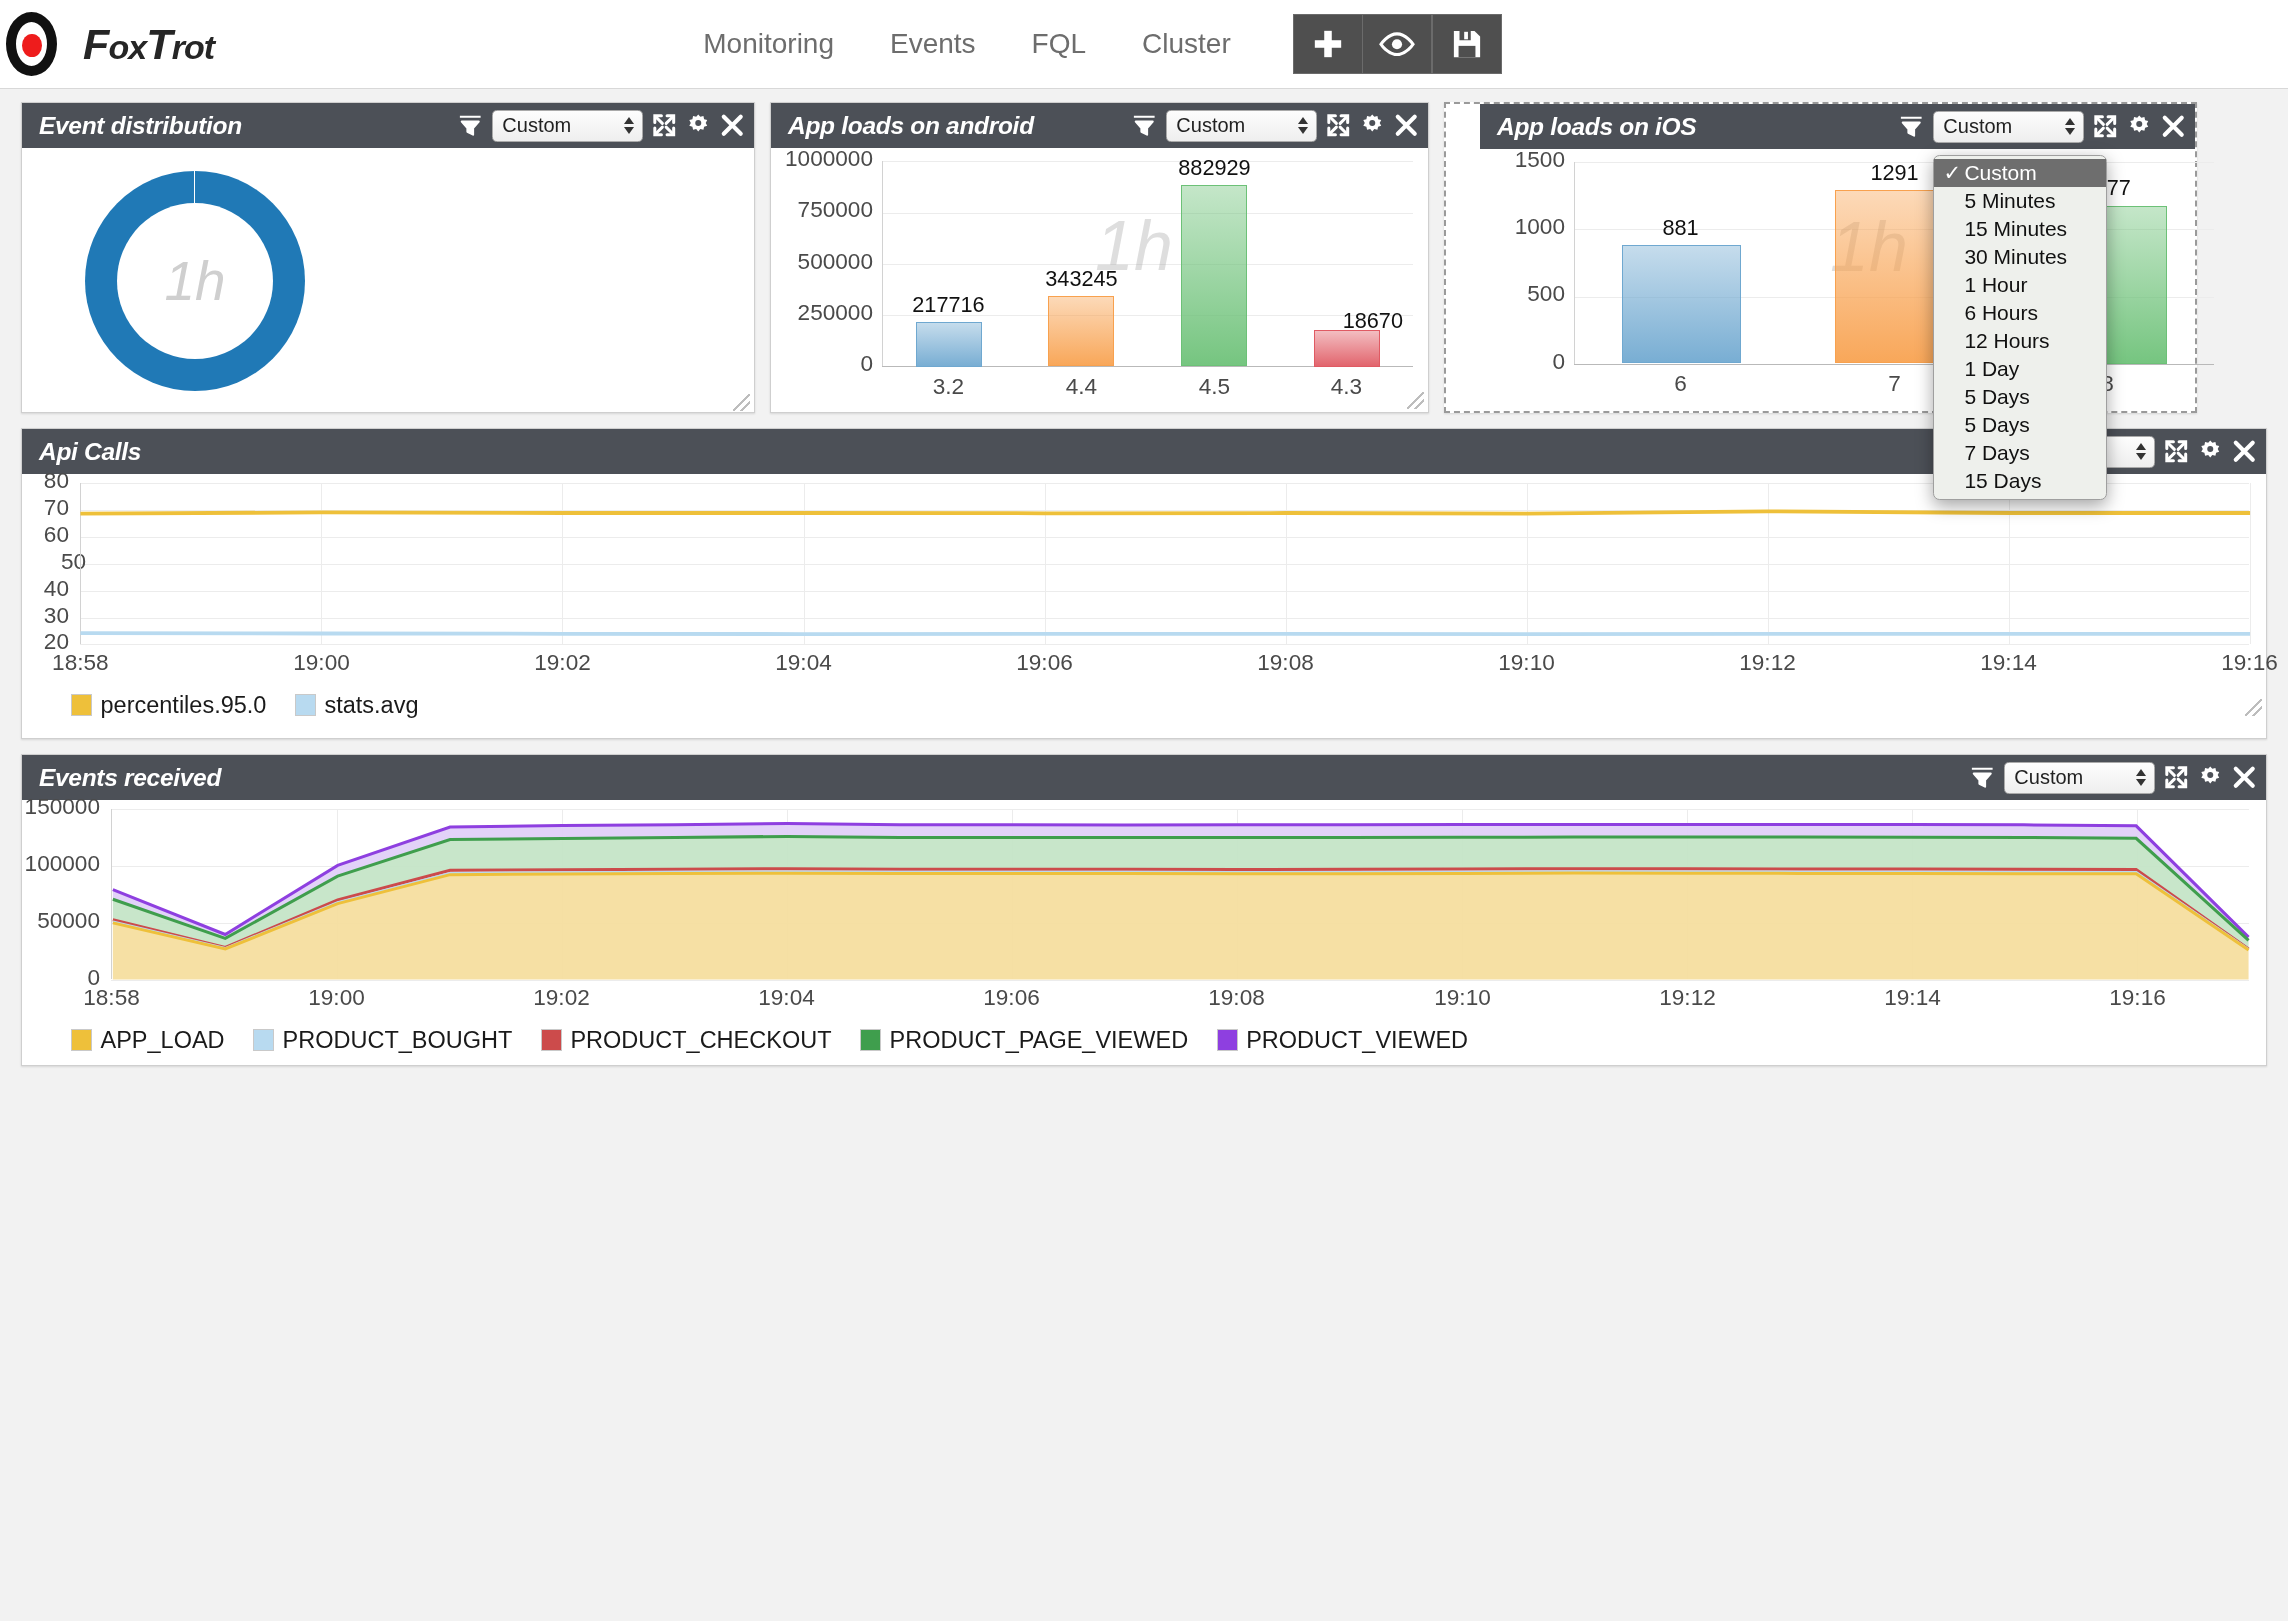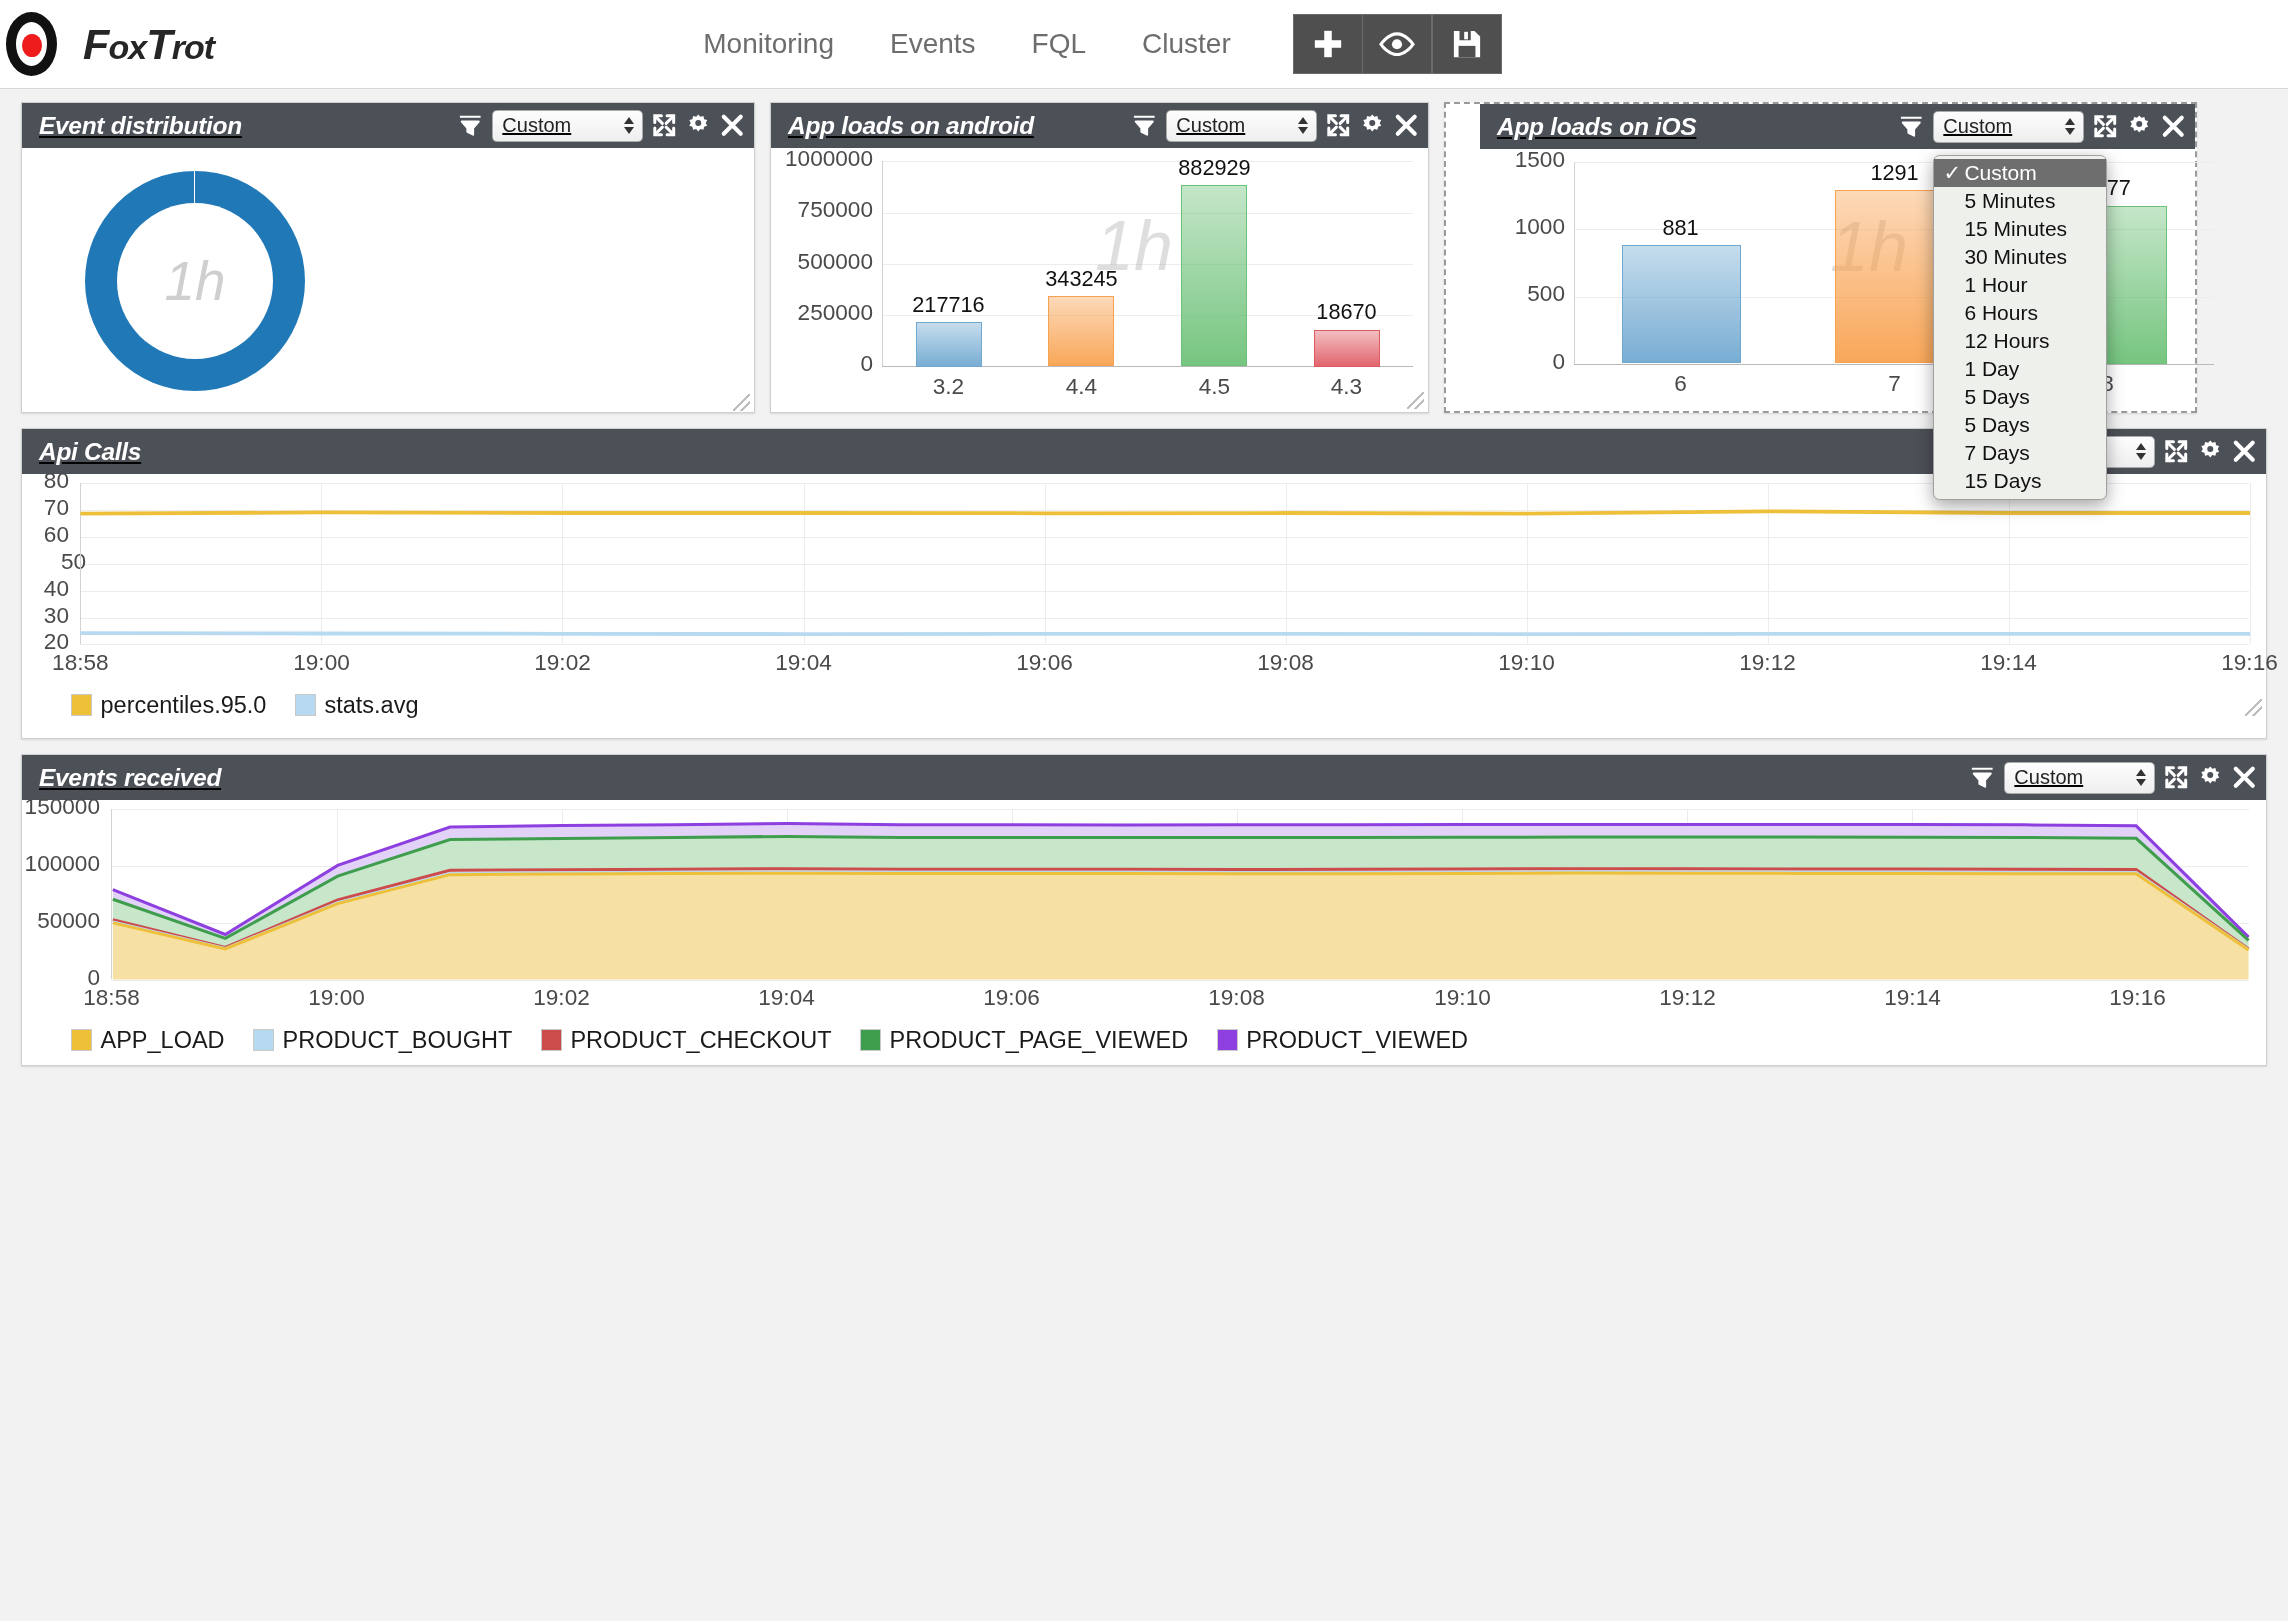--- a/index.html
+++ b/index.html
@@ -68,21 +68,21 @@
   .panel {
     background: #ffffff;
     border: 0.9px solid #cfcfcf;
     box-shadow: 0 0.9px 1.9px rgba(0,0,0,.12);
     position: relative;
     margin-bottom: 15px;
   }
   .panel.selected { border: 2.8px dashed #9a9a9a; }
   .panel-head {
     height: 45px; background:#4c5057; display:flex; align-items:center;
-    padding: 0 9.4px 0 17px; position: relative; text-decoration: underline;
+    padding: 0 9.4px 0 17px; position: relative;
   }
   .panel-title {
     color:#ffffff; font-size: 24.5px; font-weight: 700; font-style: italic;
     white-space: nowrap; letter-spacing: -0.3px;
   }
   .head-tools { margin-left:auto; display:flex; align-items:center; gap: 9.4px; }
   .tool { cursor:pointer; display:flex; align-items:center; }
   .period-select {
     width: 151px; height: 32px;
     background: linear-gradient(#fdfdfd,#eeeeee);
@@ -323,21 +323,21 @@
             <div class="bar" style="left:145px;top:174px;width:66px;height:45px;border-color:#6fa8d0;background:linear-gradient(to bottom, #6fa8d066, #6fa8d0ee);"></div>
             <div class="val-lab" style="left:121px;top:144px;width:113px;text-align:center;">217716</div>
             <div class="xaxis-lab" style="left:121px;top:226px;width:113px;text-align:center;">3.2</div>
             <div class="bar" style="left:277px;top:148px;width:66px;height:70px;border-color:#f8a14e;background:linear-gradient(to bottom, #f8a14e66, #f8a14eee);"></div>
             <div class="val-lab" style="left:254px;top:118px;width:113px;text-align:center;">343245</div>
             <div class="xaxis-lab" style="left:254px;top:226px;width:113px;text-align:center;">4.4</div>
             <div class="bar" style="left:410px;top:37px;width:66px;height:181px;border-color:#6cc177;background:linear-gradient(to bottom, #6cc17766, #6cc177ee);"></div>
             <div class="val-lab" style="left:387px;top:7px;width:113px;text-align:center;">882929</div>
             <div class="xaxis-lab" style="left:387px;top:226px;width:113px;text-align:center;">4.5</div>
             <div class="bar" style="left:543px;top:182px;width:66px;height:37px;border-color:#e05a63;background:linear-gradient(to bottom, #e05a6366, #e05a63ee);"></div>
-            <div class="val-lab" style="left:519px;top:151px;width:113px;text-align:center;">18670</div>
+            <div class="val-lab" style="left:519px;top:160px;width:113px;text-align:right;">18670</div>
             <div class="xaxis-lab" style="left:519px;top:226px;width:113px;text-align:center;">4.3</div>
           </div>
         <div class="resize-grip"></div>
       </div>
     </div>
 
     <div class="panel selected" id="panel-ios">
       <div class="panel-head">
         <div class="panel-title">App loads on iOS</div>
         <div class="head-tools">

